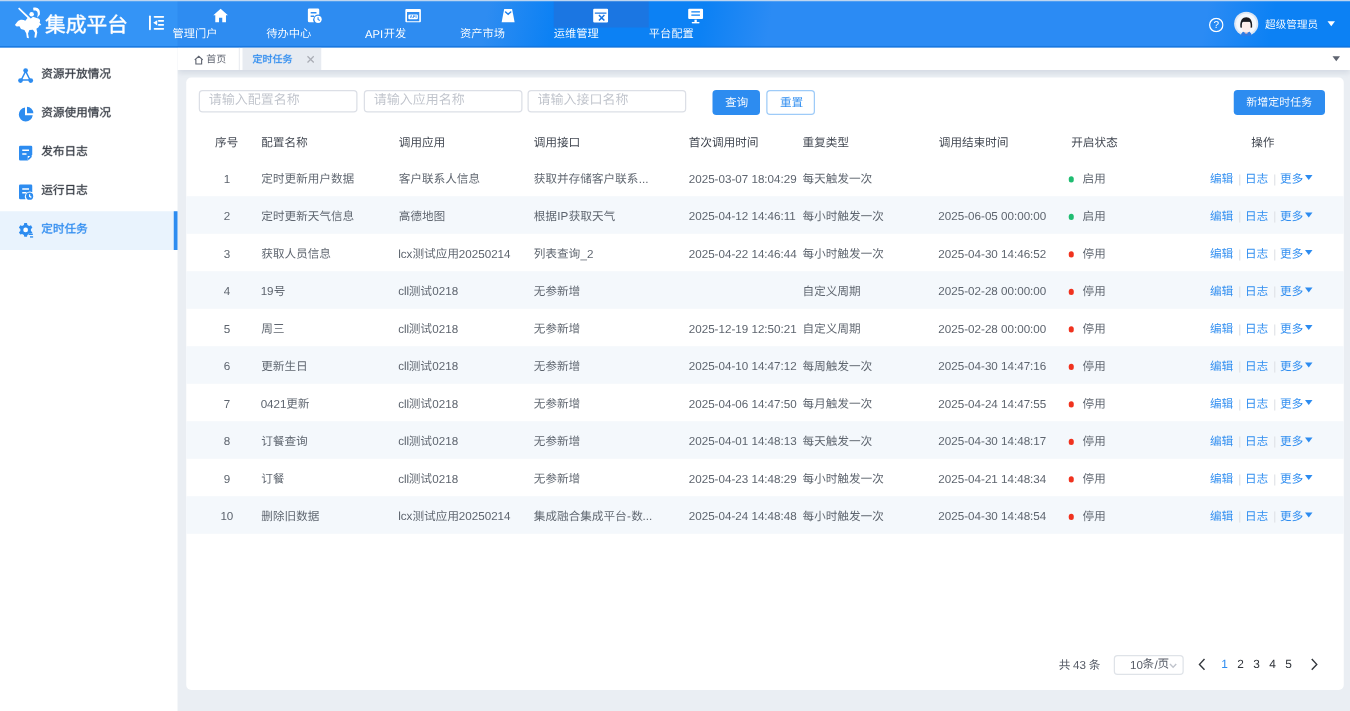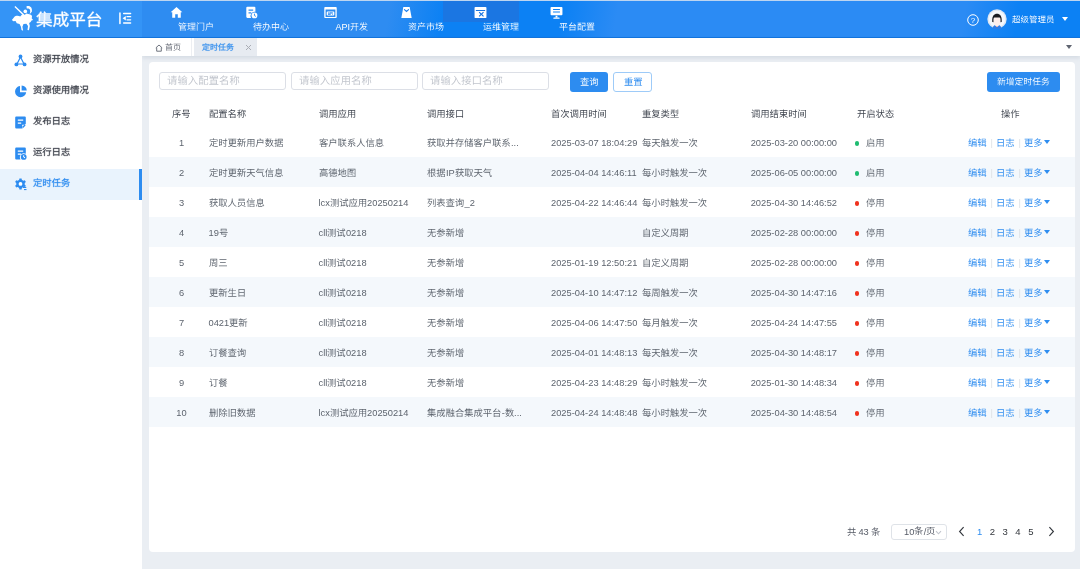--- a/index.html
+++ b/index.html
@@ -3,21 +3,21 @@
 <style>
 *{margin:0;padding:0;box-sizing:border-box}
 html,body{width:1080px;height:569px;overflow:hidden}
 body{font-family:"Liberation Sans",sans-serif;position:relative;background:#eaeef3;font-size:9.3px;color:#5d646e}
 
 #nav{position:absolute;left:0;top:0;width:1080px;height:38px;background:linear-gradient(100deg,#2e8cf1 0%,#2e8cf1 36%,#0c81f4 41%,#0c81f4 52%,#2b8bf4 57%,#2b8bf4 89%,#0c81f4 94%,#0c81f4 100%)}
 #navtop{position:absolute;left:0;top:0;width:1080px;height:1px;background:#bdd5f0;z-index:5}
 #navbot{position:absolute;left:0;top:36.5px;width:1080px;height:1.5px;background:#1273dc;z-index:5}
 #logo{position:absolute;left:0;top:0;width:142px;height:38px;background:#3494f6}
 #logo .t{position:absolute;left:36px;top:10.5px;font-size:16.6px;font-weight:bold;color:#fff}
-.navitem{position:absolute;top:0;width:76px;height:22px;text-align:right;color:#fff}
+.navitem{position:absolute;top:0;width:76px;height:22px;text-align:left;color:#fff}
 .navitem .ic{position:absolute;top:6px;left:50%;margin-left:-6.5px;width:13px;height:13px}
 .navitem .tx{position:absolute;top:21.8px;width:100%;font-size:9px;white-space:nowrap}
 .navitem.on{background:#1b76e2}
 #helpic{position:absolute;left:967px;top:14px}
 #avatar{position:absolute;left:987px;top:8.7px}
 #uname{position:absolute;left:1012px;top:14.5px;color:#fff;font-size:8.5px}
 #ucaret{position:absolute;left:1062.2px;top:17px;width:0;height:0;border:3.1px solid transparent;border-top:4px solid #fff}
 
 #tabbar{position:absolute;left:142px;top:38px;width:938px;height:18px;background:#fff;font-size:8px;box-shadow:0 2px 4px rgba(70,90,120,.13)}
 #tab1{position:absolute;left:0;top:0;width:50px;height:18px;border-right:1px solid #eceef2}
@@ -630,21 +630,20 @@
       <span class="c6"><svg style="overflow:visible;vertical-align:-1.12px" width="55.8" height="9.3" viewBox="0 0 6000 1000">
           <g transform="translate(0,880) scale(1,-1)" fill="currentColor">
             <use href="#u6BCF"></use>
             <use href="#u5929" x="1000"></use>
             <use href="#u89E6" x="2000"></use>
             <use href="#u53D1" x="3000"></use>
             <use href="#u4E00" x="4000"></use>
             <use href="#u6B21" x="5000"></use>
           </g>
         </svg></span>
-      <span class="c7">2025-03-20 00:00:00</span>
     <i class="dot g"></i>
       <span class="st"><svg style="overflow:visible;vertical-align:-1.12px" width="18.6" height="9.3" viewBox="0 0 2000 1000">
           <g transform="translate(0,880) scale(1,-1)" fill="currentColor">
             <use href="#u542F"></use>
             <use href="#u7528" x="1000"></use>
           </g>
         </svg></span>
     <span class="op1"><svg style="overflow:visible;vertical-align:-1.12px" width="18.6" height="9.3" viewBox="0 0 2000 1000">
           <g transform="translate(0,880) scale(1,-1)" fill="currentColor">
             <use href="#u7F16"></use>
@@ -695,21 +694,21 @@
             <use href="#u636E" x="1000"></use>
           </g>
         </svg>IP<svg style="overflow:visible;vertical-align:-1.12px" width="37.2" height="9.3" viewBox="0 0 4000 1000">
           <g transform="translate(0,880) scale(1,-1)" fill="currentColor">
             <use href="#u83B7"></use>
             <use href="#u53D6" x="1000"></use>
             <use href="#u5929" x="2000"></use>
             <use href="#u6C14" x="3000"></use>
           </g>
         </svg></span>
-      <span class="c5">2025-04-04 14:46:11</span>
+      <span class="c5">2025-04-12 14:46:11</span>
       <span class="c6"><svg style="overflow:visible;vertical-align:-1.12px" width="65.1" height="9.3" viewBox="0 0 7000 1000">
           <g transform="translate(0,880) scale(1,-1)" fill="currentColor">
             <use href="#u6BCF"></use>
             <use href="#u5C0F" x="1000"></use>
             <use href="#u65F6" x="2000"></use>
             <use href="#u89E6" x="3000"></use>
             <use href="#u53D1" x="4000"></use>
             <use href="#u4E00" x="5000"></use>
             <use href="#u6B21" x="6000"></use>
           </g>
@@ -889,21 +888,21 @@
           </g>
         </svg>0218</span>
       <span class="c4"><svg style="overflow:visible;vertical-align:-1.12px" width="37.2" height="9.3" viewBox="0 0 4000 1000">
           <g transform="translate(0,880) scale(1,-1)" fill="currentColor">
             <use href="#u65E0"></use>
             <use href="#u53C2" x="1000"></use>
             <use href="#u65B0" x="2000"></use>
             <use href="#u589E" x="3000"></use>
           </g>
         </svg></span>
-      <span class="c5">2025-01-19 12:50:21</span>
+      <span class="c5">2025-12-19 12:50:21</span>
       <span class="c6"><svg style="overflow:visible;vertical-align:-1.12px" width="46.5" height="9.3" viewBox="0 0 5000 1000">
           <g transform="translate(0,880) scale(1,-1)" fill="currentColor">
             <use href="#u81EA"></use>
             <use href="#u5B9A" x="1000"></use>
             <use href="#u4E49" x="2000"></use>
             <use href="#u5468" x="3000"></use>
             <use href="#u671F" x="4000"></use>
           </g>
         </svg></span>
       <span class="c7">2025-02-28 00:00:00</span>
@@ -1156,21 +1155,21 @@
           <g transform="translate(0,880) scale(1,-1)" fill="currentColor">
             <use href="#u6BCF"></use>
             <use href="#u5C0F" x="1000"></use>
             <use href="#u65F6" x="2000"></use>
             <use href="#u89E6" x="3000"></use>
             <use href="#u53D1" x="4000"></use>
             <use href="#u4E00" x="5000"></use>
             <use href="#u6B21" x="6000"></use>
           </g>
         </svg></span>
-      <span class="c7">2025-01-30 14:48:34</span>
+      <span class="c7">2025-04-21 14:48:34</span>
     <i class="dot r"></i>
       <span class="st"><svg style="overflow:visible;vertical-align:-1.12px" width="18.6" height="9.3" viewBox="0 0 2000 1000">
           <g transform="translate(0,880) scale(1,-1)" fill="currentColor">
             <use href="#u505C"></use>
             <use href="#u7528" x="1000"></use>
           </g>
         </svg></span>
     <span class="op1"><svg style="overflow:visible;vertical-align:-1.12px" width="18.6" height="9.3" viewBox="0 0 2000 1000">
           <g transform="translate(0,880) scale(1,-1)" fill="currentColor">
             <use href="#u7F16"></use>

